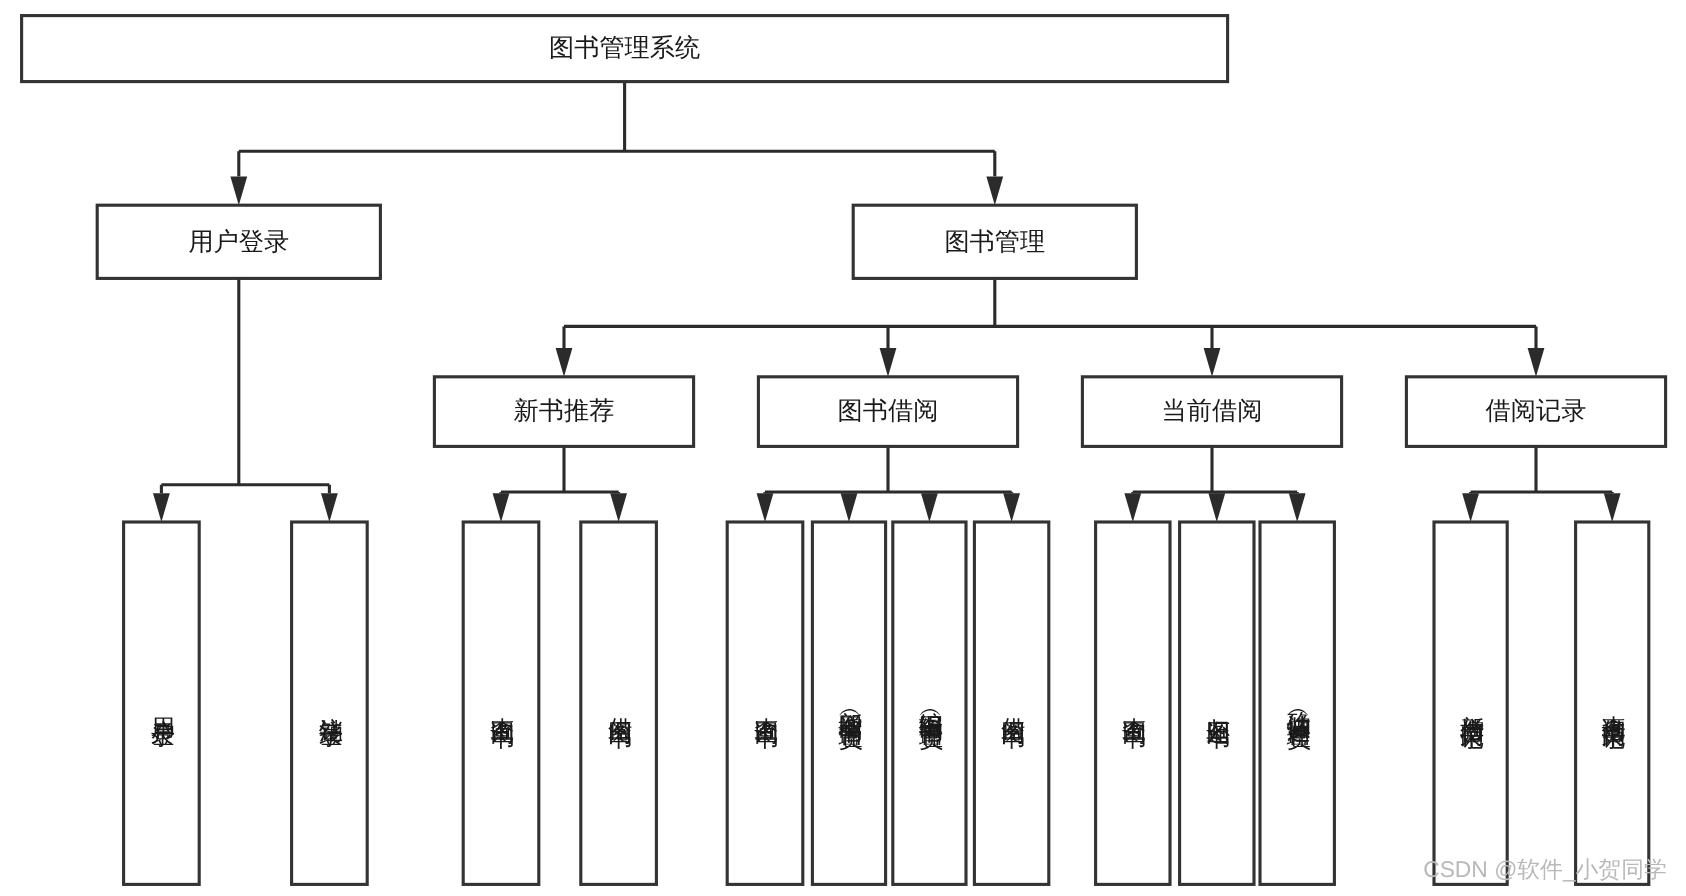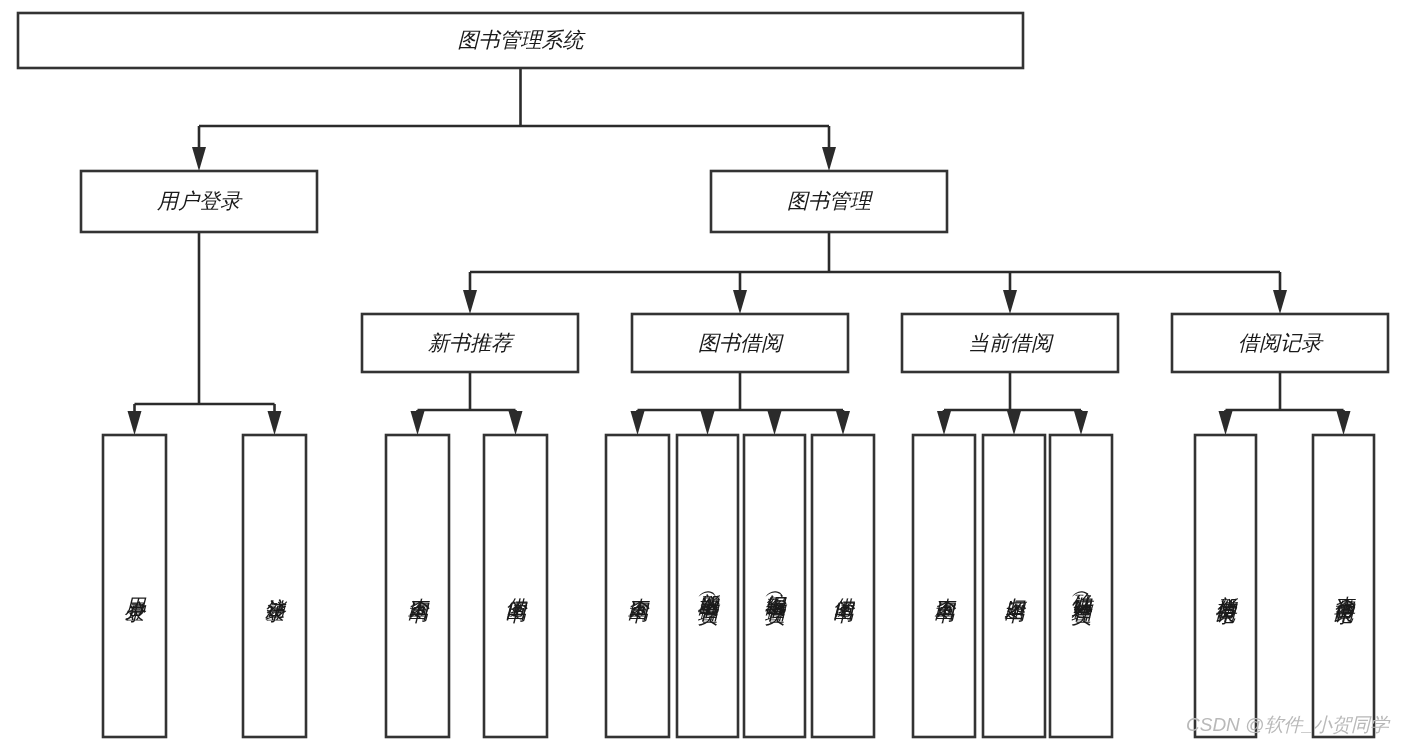--- a/index.html
+++ b/index.html
@@ -12,21 +12,20 @@
     height: 747px;
     font-family: "Liberation Sans", sans-serif;
     overflow: hidden;
     position: relative;
   }
   #diagram-root {
     position: absolute;
     top: 0; left: 0;
     width: 1405px;
     height: 550px;
-    font-style: italic;
   }
   svg {
     display: block;
   }
   .node-box {
     fill: #ffffff;
     stroke: #333333;
     stroke-width: 2.6;
   }
   .connector {

